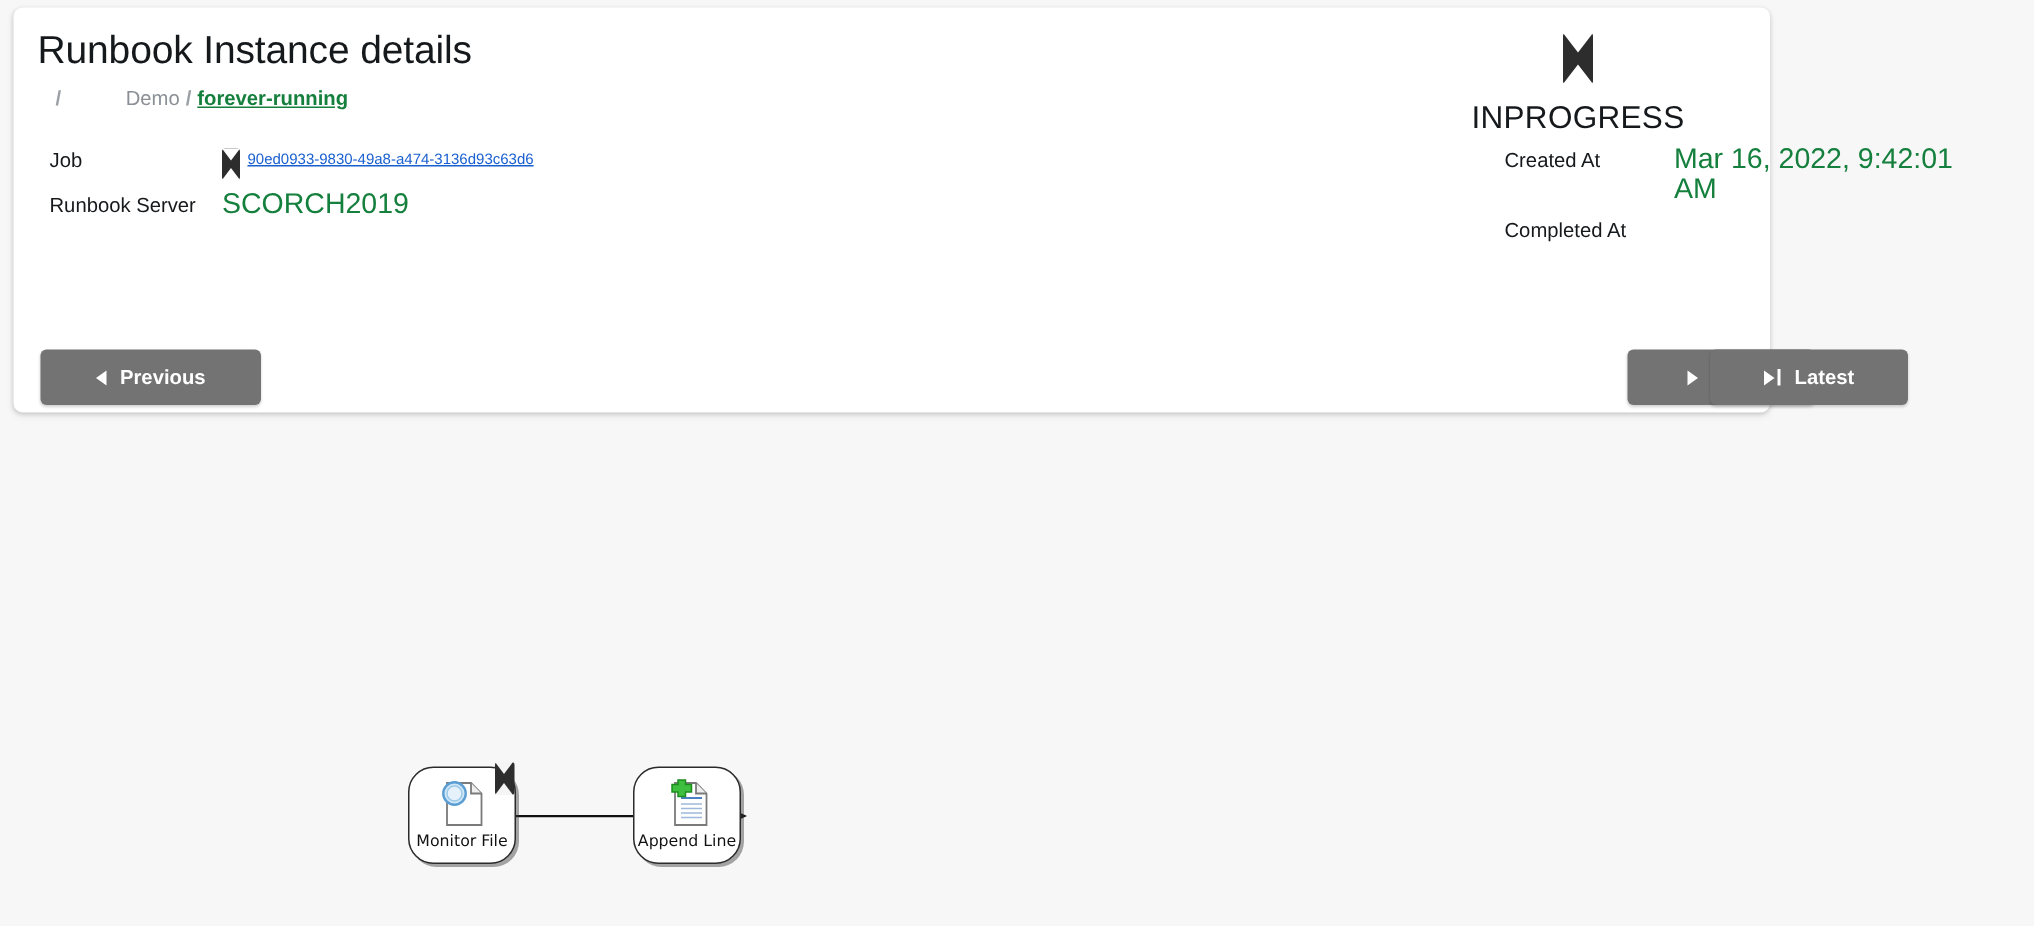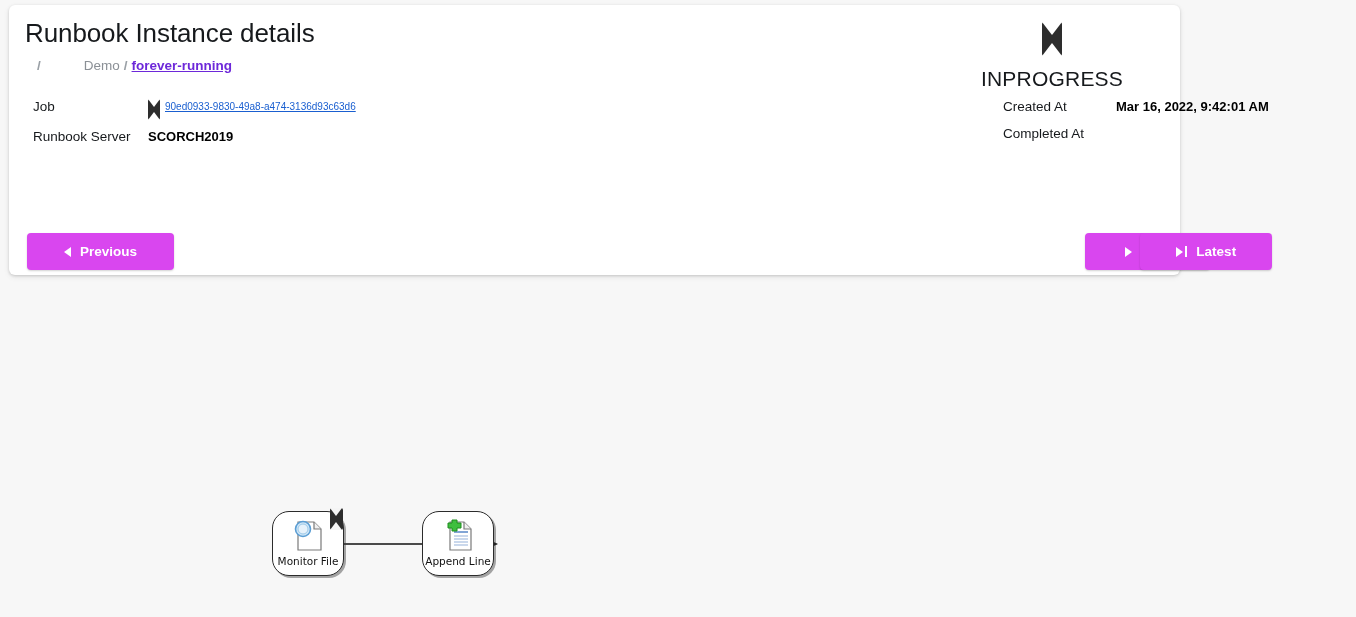--- a/index.html
+++ b/index.html
@@ -50,21 +50,21 @@
     color: #9aa0a6;
     font-weight: 700;
     padding: 0 4px;
   }
   .bc-static {
     color: #8b9096;
     font-weight: 400;
     margin-left: 39px;
   }
   .bc-link {
-    color: #6d28d9;
+    color: #15803d;
     font-weight: 700;
     text-decoration: underline;
     cursor: pointer;
     margin-top: 28px;
   }
 
   
   .status-wrap {
     position: absolute;
     right: 57px;
@@ -152,23 +152,23 @@
   }
   .field-label {
     font-size: 13.5px;
     font-weight: 400;
     color: #16191c;
     line-height: 20px;
   }
   .fields-left .field-label { width: 115px; flex: 0 0 115px; }
   .fields-right .field-label { width: 113px; flex: 0 0 113px; }
   .field-value {
-    font-size: 13px;
-    font-weight: 700;
-    color: #000000;
+    font-size: 19px;
+    font-weight: 400;
+    color: #15803d;
     line-height: 20px;
   }
   .job-value {
     display: flex;
     align-items: flex-start;
     gap: 5px;
     max-width: 210px;
   }
   .job-link {
     color: #1a5fd0;
@@ -177,21 +177,21 @@
     line-height: 20px;
     word-break: break-all;
     cursor: pointer;
   }
   .job-hg { margin-top: 2px; flex: 0 0 auto; }
 
   
   .btn {
     position: absolute;
     height: 37px;
-    background: #d946ef;
+    background: #737373;
     border: none;
     border-radius: 4px;
     color: #ffffff;
     font-family: "Liberation Sans", sans-serif;
     font-size: 13.5px;
     font-weight: 700;
     display: flex;
     align-items: center;
     justify-content: center;
     gap: 9px;

